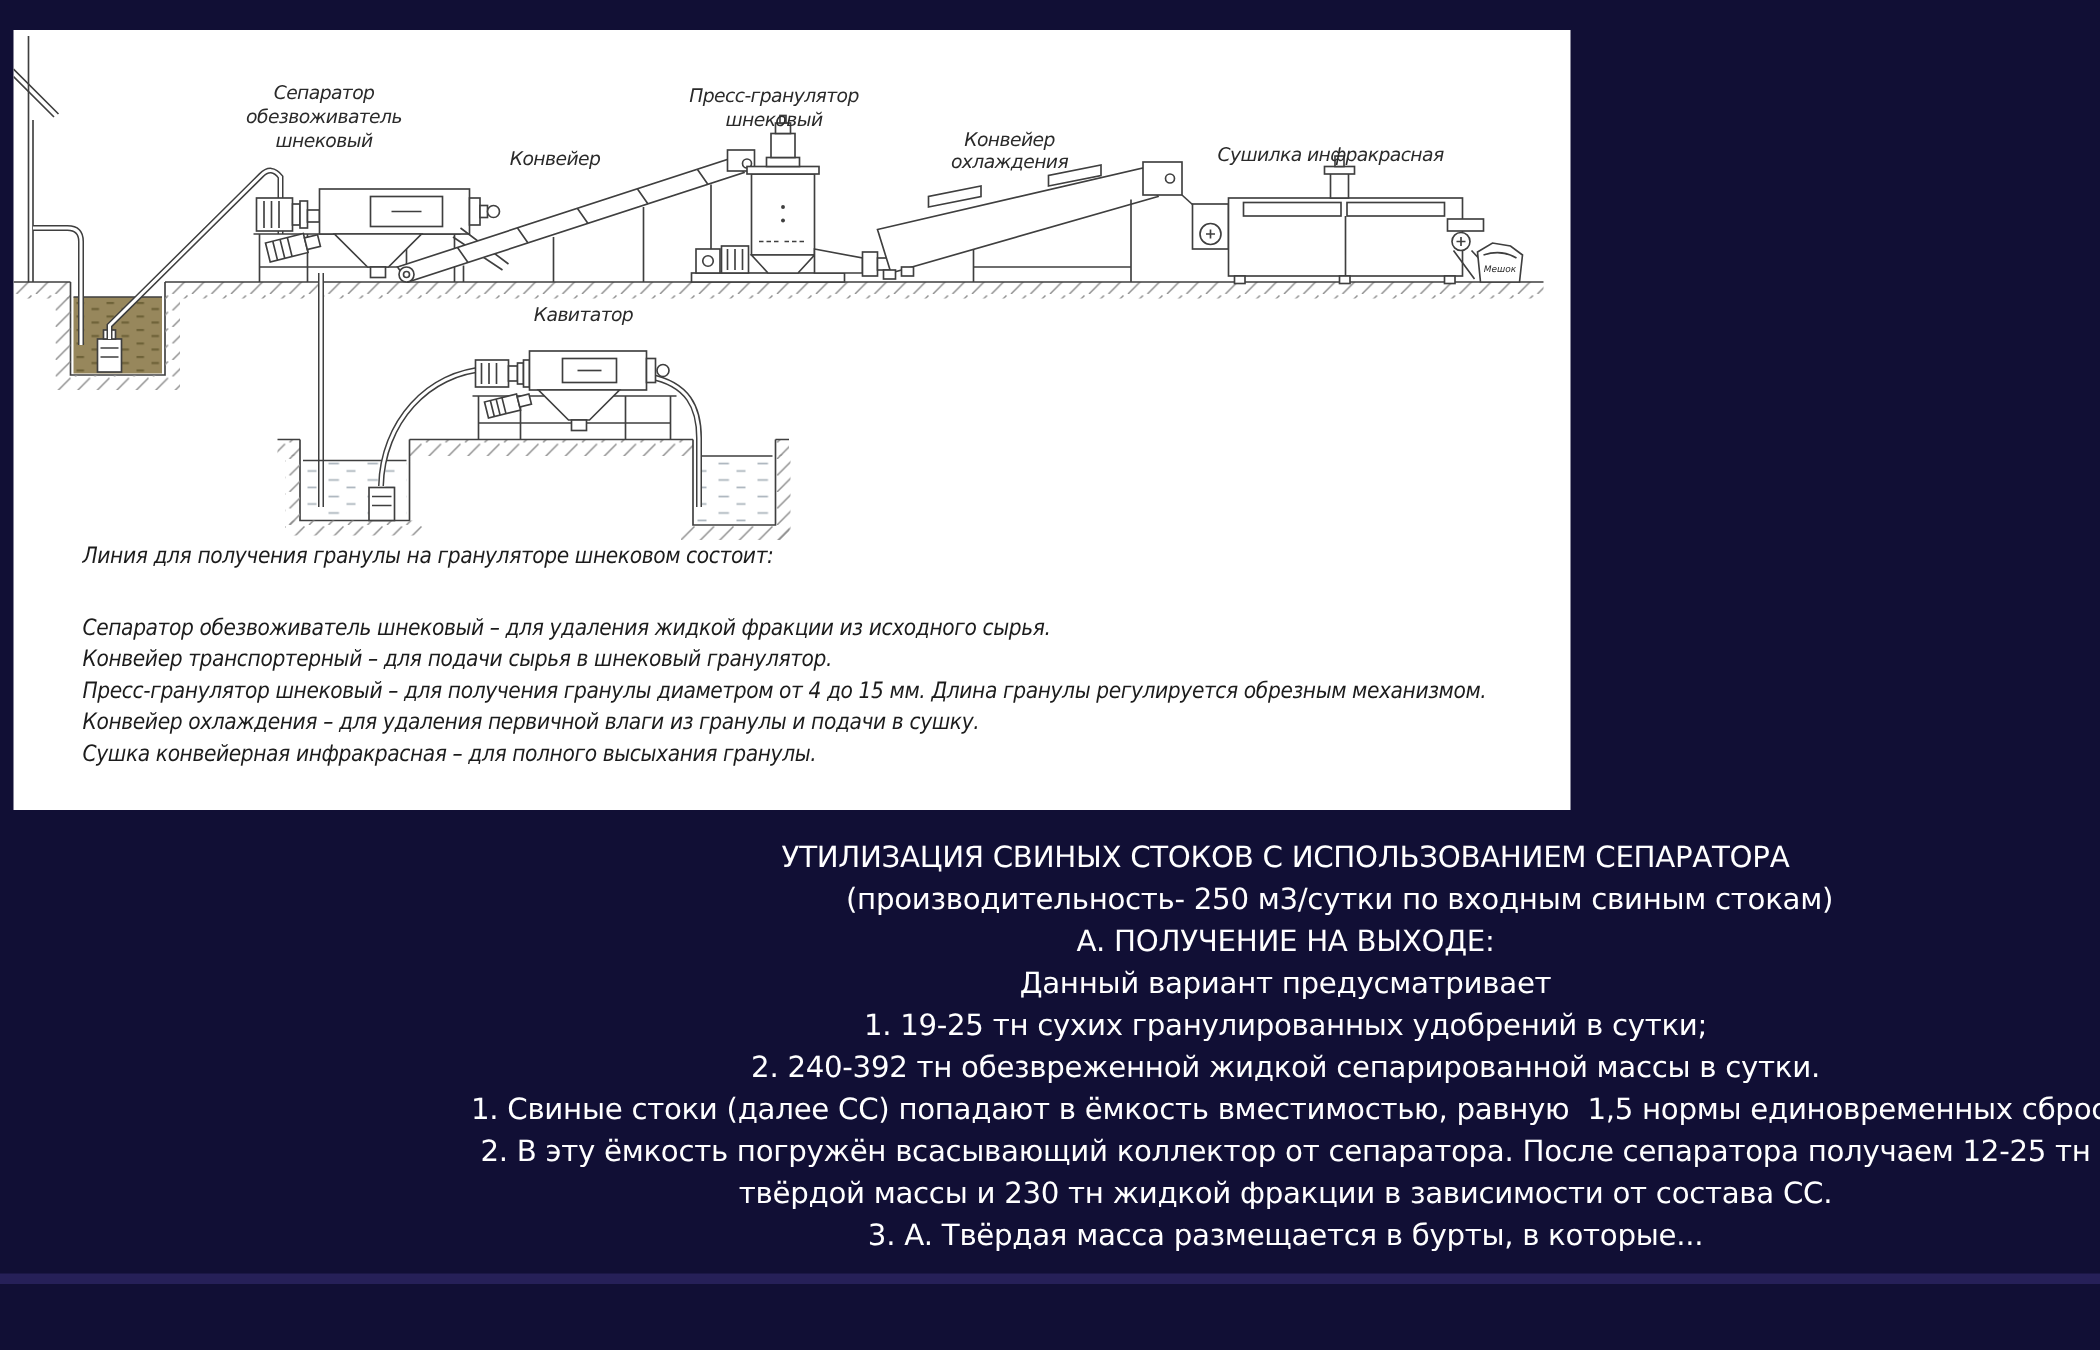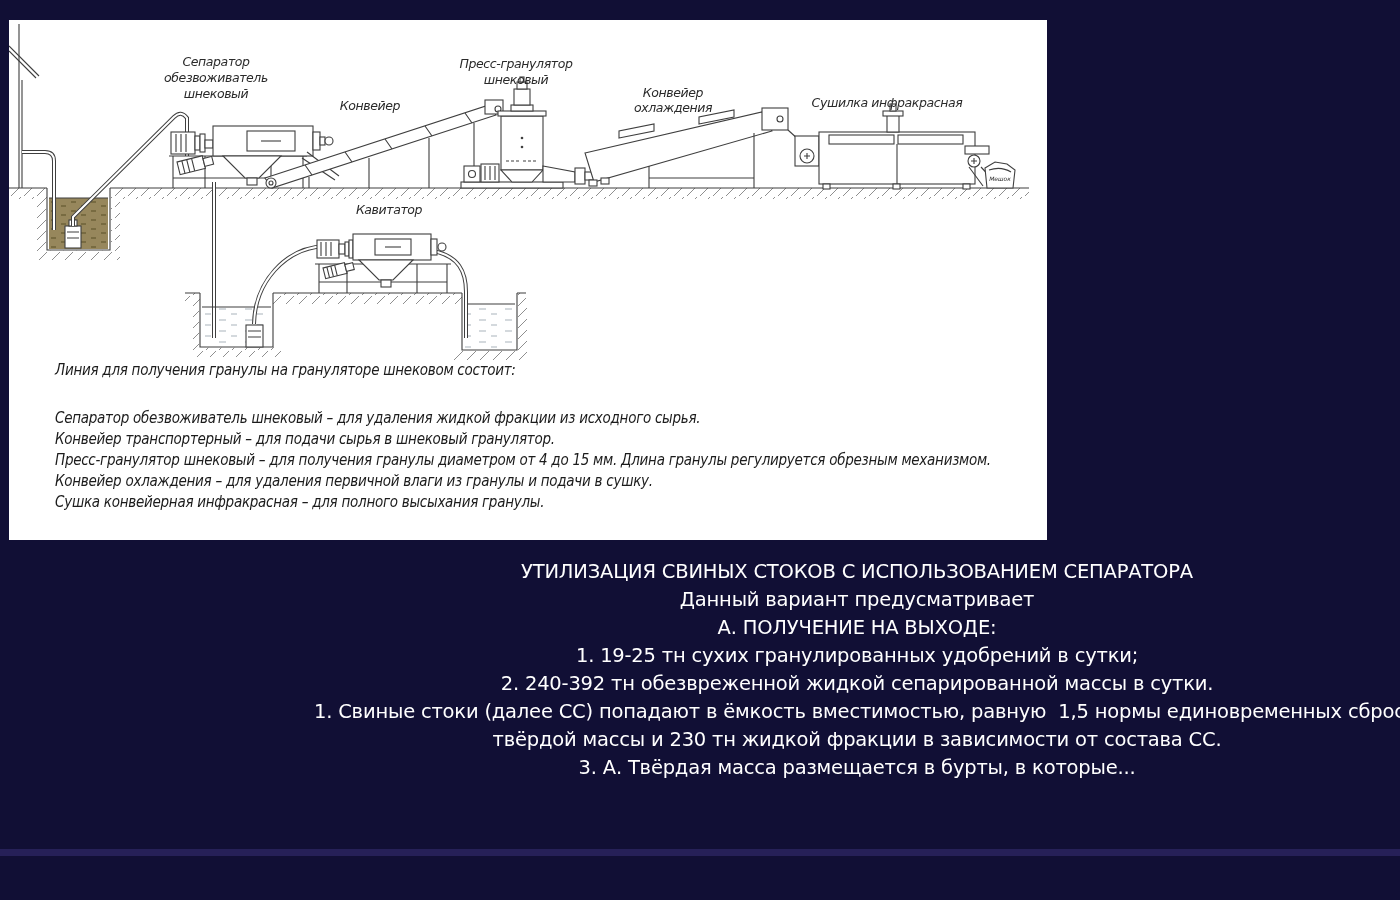--- a/index.html
+++ b/index.html
@@ -243,23 +243,25 @@
       <div>Сепаратор обезвоживатель шнековый – для удаления жидкой фракции из исходного сырья.</div>
       <div>Конвейер транспортерный – для подачи сырья в шнековый гранулятор.</div>
       <div>Пресс-гранулятор шнековый – для получения гранулы диаметром от 4 до 15 мм. Длина гранулы регулируется обрезным механизмом.</div>
       <div>Конвейер охлаждения – для удаления первичной влаги из гранулы и подачи в сушку.</div>
       <div>Сушка конвейерная инфракрасная – для полного высыхания гранулы.</div>
     </div>
   </div>
 
   <div class="description">
     <div>УТИЛИЗАЦИЯ СВИНЫХ СТОКОВ С ИСПОЛЬЗОВАНИЕМ СЕПАРАТОРА</div>
+    <div>            (производительность- 250 м3/сутки по входным свиным стокам)</div>
+    <div>А. ПОЛУЧЕНИЕ НА ВЫХОДЕ:</div>
     <div>Данный вариант предусматривает</div>
-    <div>А. ПОЛУЧЕНИЕ НА ВЫХОДЕ:</div>
     <div>1. 19-25 тн сухих гранулированных удобрений в сутки;</div>
     <div>2. 240-392 тн обезвреженной жидкой сепарированной массы в сутки.</div>
     <div>1. Свиные стоки (далее СС) попадают в ёмкость вместимостью, равную  1,5 нормы единовременных сбросов.</div>
+    <div>2. В эту ёмкость погружён всасывающий коллектор от сепаратора. После сепаратора получаем 12-25 тн</div>
     <div>твёрдой массы и 230 тн жидкой фракции в зависимости от состава СС.</div>
     <div>3. А. Твёрдая масса размещается в бурты, в которые...</div>
   </div>
 
   <div class="bottom-band"></div>
 </div>
 
 </body></html>

